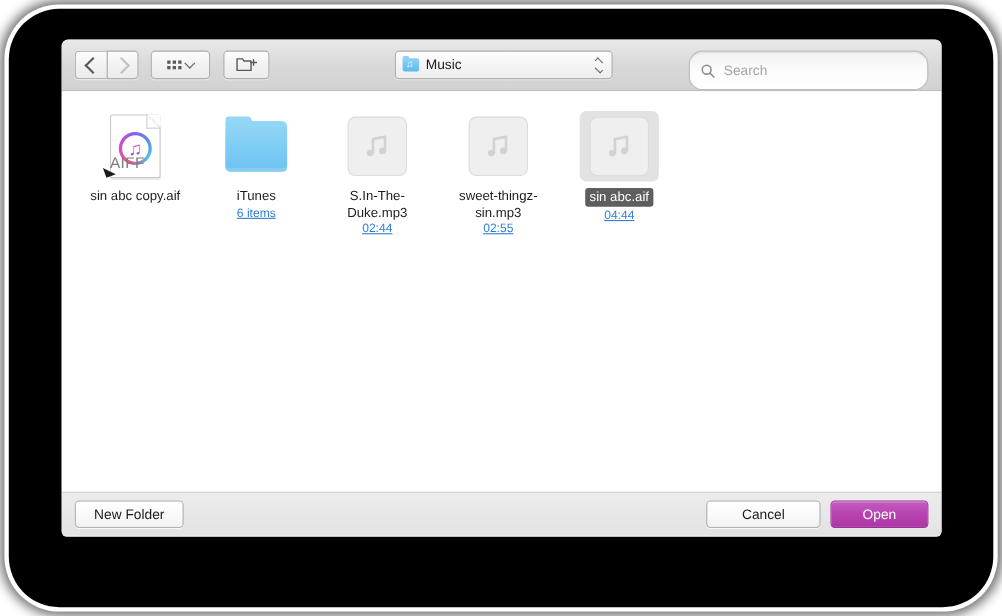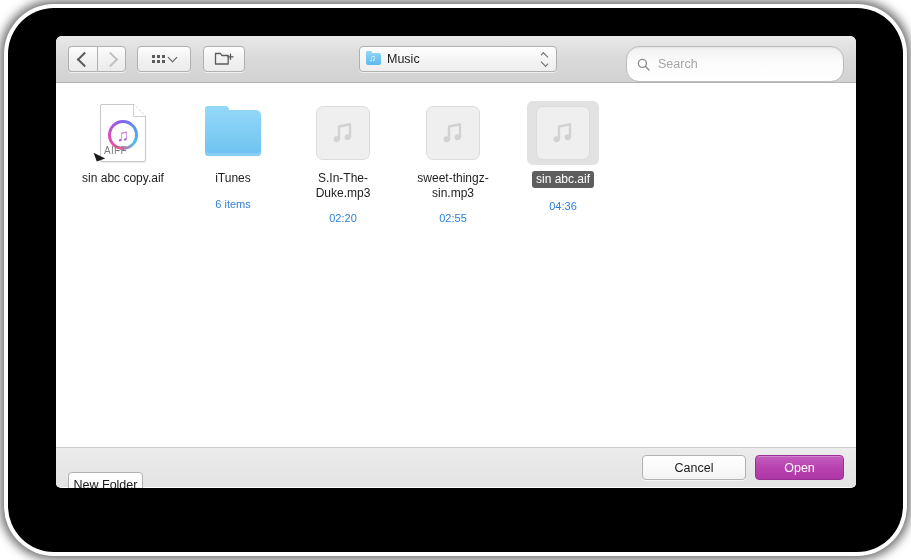--- a/index.html
+++ b/index.html
@@ -243,22 +243,23 @@
     border-radius: 3px;
   }
   .file-item.selected .file-label {
     background: #5e5e5e;
     color: #ffffff;
     padding: 1px 4px;
   }
   .file-sub {
     font-size: 11px;
     color: #2f7fd6;
-    margin-top: 12px;
+    margin-top: 2px;
     line-height: 13px;
+    text-decoration: underline;
   }
 
   
   .doc-icon {
     position: relative;
     width: 46px;
     height: 58px;
   }
   .doc-page {
     position: absolute;
@@ -311,21 +312,21 @@
     line-height: 17px;
     background: linear-gradient(135deg, #e8509a, #8a5ce8);
     -webkit-background-clip: text;
     background-clip: text;
     color: transparent;
   }
   .doc-type {
     position: absolute;
     left: 0; right: 15px;
     bottom: 6px;
-    font-size: 10px;
+    font-size: 14px;
     letter-spacing: 0.3px;
     color: #7d7d7d;
   }
   .alias-arrow {
     position: absolute;
     left: -8px;
     bottom: 0px;
     width: 16px;
     height: 16px;
   }
@@ -392,21 +393,21 @@
     align-items: center;
     justify-content: center;
     cursor: default;
   }
   .btn-plain {
     background: linear-gradient(to bottom, #ffffff 0%, #fafafa 50%, #f2f2f2 100%);
     border: 1px solid #b2b2b2;
     color: #1b1b1b;
     box-shadow: 0 1px 0 rgba(255,255,255,0.7);
   }
-  #btn-new-folder { left: 12px; top: 24px; width: 75px; }
+  #btn-new-folder { left: 12px; top: 7px; width: 99px; }
   #btn-cancel     { right: 110px; top: 7px; width: 104px; }
   #btn-open {
     right: 12px; top: 7px; width: 89px;
     background: linear-gradient(to bottom, #c45cc0 0%, #b743b0 50%, #ad37a6 100%);
     border: 1px solid #9c2f96;
     color: #ffffff;
     box-shadow: 0 1px 0 rgba(255,255,255,0.25) inset;
     margin-left: 15px;
   }
 </style>
@@ -502,21 +503,21 @@
         <div class="icon-slot">
           <div class="audio-icon">
             <svg width="30" height="30" viewBox="0 0 30 30">
               <path d="M11 21V8.5l11-2.2V19" fill="none" stroke="#d2d2d2" stroke-width="2.4" stroke-linecap="round" stroke-linejoin="round"></path>
               <circle cx="8.6" cy="21.2" r="3" fill="#d2d2d2"></circle>
               <circle cx="19.6" cy="19.2" r="3" fill="#d2d2d2"></circle>
             </svg>
           </div>
         </div>
         <div class="file-label">S.In-The-Duke.mp3</div>
-        <div class="file-sub">02:20</div>
+        <div class="file-sub">02:44</div>
       </div>
 
       <div class="file-item">
         <div class="icon-slot">
           <div class="audio-icon">
             <svg width="30" height="30" viewBox="0 0 30 30">
               <path d="M11 21V8.5l11-2.2V19" fill="none" stroke="#d2d2d2" stroke-width="2.4" stroke-linecap="round" stroke-linejoin="round"></path>
               <circle cx="8.6" cy="21.2" r="3" fill="#d2d2d2"></circle>
               <circle cx="19.6" cy="19.2" r="3" fill="#d2d2d2"></circle>
             </svg>
@@ -530,21 +531,21 @@
         <div class="icon-slot">
           <div class="audio-icon">
             <svg width="30" height="30" viewBox="0 0 30 30">
               <path d="M11 21V8.5l11-2.2V19" fill="none" stroke="#d2d2d2" stroke-width="2.4" stroke-linecap="round" stroke-linejoin="round"></path>
               <circle cx="8.6" cy="21.2" r="3" fill="#d2d2d2"></circle>
               <circle cx="19.6" cy="19.2" r="3" fill="#d2d2d2"></circle>
             </svg>
           </div>
         </div>
         <div class="file-label">sin abc.aif</div>
-        <div class="file-sub">04:36</div>
+        <div class="file-sub">04:44</div>
       </div>
 
     </div>
   </div>
 
   <div class="footer">
     <div class="btn btn-plain" id="btn-new-folder">New Folder</div>
     <div class="btn btn-plain" id="btn-cancel">Cancel</div>
     <div class="btn" id="btn-open">Open</div>
   </div>

